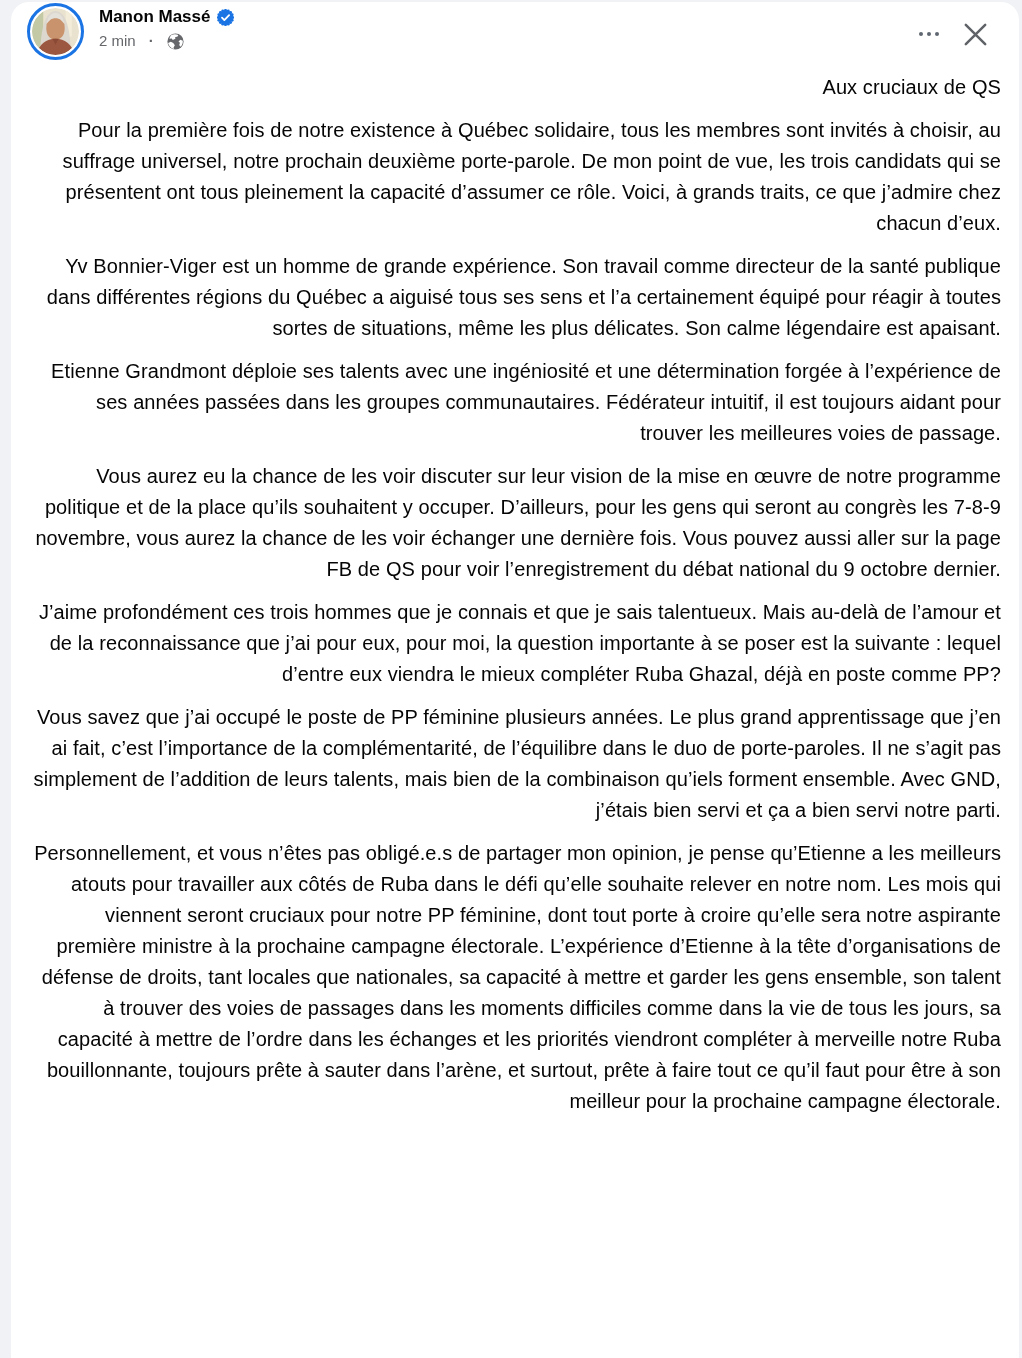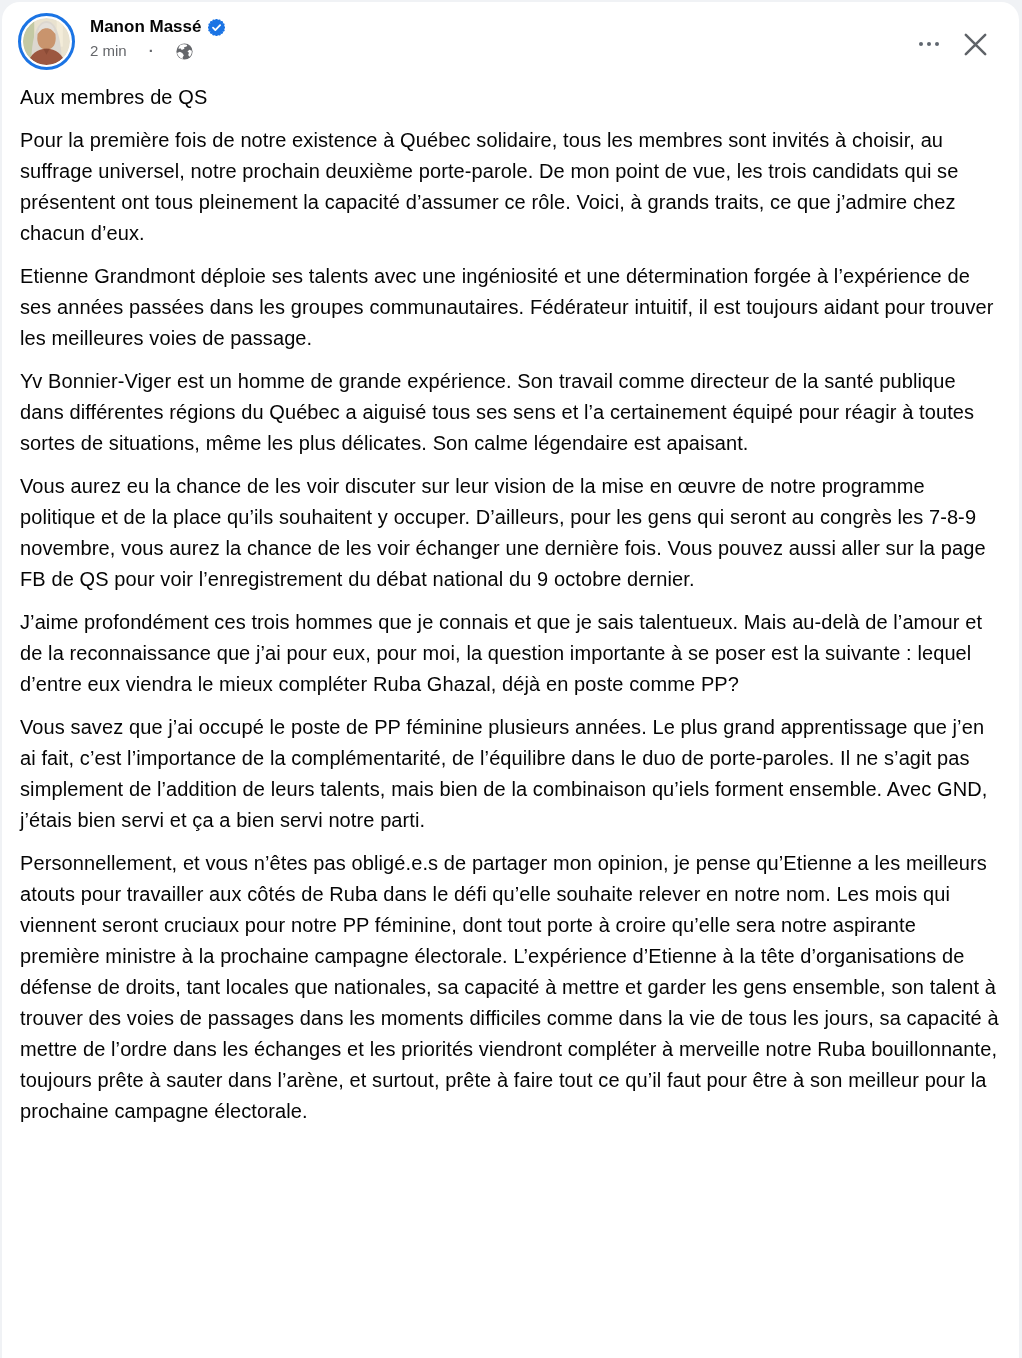--- a/index.html
+++ b/index.html
@@ -6,24 +6,25 @@
   html, body { width: 1022px; }
   body {
     background: #f0f2f5;
     font-family: "Liberation Sans", "DejaVu Sans", sans-serif;
     width: 1022px;
     height: 1358px;
     overflow: hidden;
   }
   .post-card {
     background: #ffffff;
-    margin: 2px 3px 0 2px;
+    margin: 2px 3px 0 11px;
     border-radius: 18px 18px 0 0;
-    padding: 11px 16px 0 16px;
+    padding: 1px 16px 0 16px;
     min-height: 1356px;
+    text-align: right;
   }
   
   .post-header {
     display: flex;
     align-items: flex-start;
     margin-bottom: 12px;
   }
   .avatar-ring {
     width: 57px;
     height: 57px;
@@ -46,21 +47,21 @@
     font-size: 17px;
     font-weight: 700;
     color: #050505;
     line-height: 21px;
     cursor: pointer;
   }
   .verified-badge { display: inline-flex; margin-top: 1px; }
   .meta-row {
     display: flex;
     align-items: center;
-    gap: 22px;
+    gap: 13px;
     margin-top: 4px;
     color: #65676b;
     font-size: 15px;
     line-height: 19px;
   }
   .meta-row .timestamp { cursor: pointer; }
   .meta-row .dot-sep { font-weight: 700; }
   .privacy-icon { display: inline-flex; margin-top: 1px; }
   .header-actions {
     display: flex;
@@ -176,23 +177,23 @@
       <button class="icon-btn" title="">
         <svg width="31" height="31" viewBox="0 0 32 32">
           <path d="M6 6 L26 26 M26 6 L6 26" stroke="#5f6368" stroke-width="2.6" stroke-linecap="round" fill="none"></path>
         </svg>
       </button>
     </div>
 
   </div>
 
   <div class="post-body">
-    <p>Aux membres de QS</p>
+    <p>Aux cruciaux de QS</p>
     <p>Pour la première fois de notre existence à Québec solidaire, tous les membres sont invités à choisir, au suffrage universel, notre prochain deuxième porte-parole. De mon point de vue, les trois candidats qui se présentent ont tous pleinement la capacité d’assumer ce rôle. Voici, à grands traits, ce que j’admire chez chacun d’eux.</p>
+    <p>Yv Bonnier-Viger est un homme de grande expérience. Son travail comme directeur de la santé publique dans différentes régions du Québec a aiguisé tous ses sens et l’a certainement équipé pour réagir à toutes sortes de situations, même les plus délicates. Son calme légendaire est apaisant.</p>
     <p>Etienne Grandmont déploie ses talents avec une ingéniosité et une détermination forgée à l’expérience de ses années passées dans les groupes communautaires. Fédérateur intuitif, il est toujours aidant pour trouver les meilleures voies de passage.</p>
-    <p>Yv Bonnier-Viger est un homme de grande expérience. Son travail comme directeur de la santé publique dans différentes régions du Québec a aiguisé tous ses sens et l’a certainement équipé pour réagir à toutes sortes de situations, même les plus délicates. Son calme légendaire est apaisant.</p>
     <p>Vous aurez eu la chance de les voir discuter sur leur vision de la mise en œuvre de notre programme politique et de la place qu’ils souhaitent y occuper. D’ailleurs, pour les gens qui seront au congrès les 7-8-9 novembre, vous aurez la chance de les voir échanger une dernière fois. Vous pouvez aussi aller sur la page FB de QS pour voir l’enregistrement du débat national du 9 octobre dernier.</p>
     <p>J’aime profondément ces trois hommes que je connais et que je sais talentueux. Mais au-delà de l’amour et de la reconnaissance que j’ai pour eux, pour moi, la question importante à se poser est la suivante : lequel d’entre eux viendra le mieux compléter Ruba Ghazal, déjà en poste comme PP?</p>
     <p>Vous savez que j’ai occupé le poste de PP féminine plusieurs années. Le plus grand apprentissage que j’en ai fait, c’est l’importance de la complémentarité, de l’équilibre dans le duo de porte-paroles. Il ne s’agit pas simplement de l’addition de leurs talents, mais bien de la combinaison qu’iels forment ensemble. Avec GND, j’étais bien servi et ça a bien servi notre parti.</p>
     <p>Personnellement, et vous n’êtes pas obligé.e.s de partager mon opinion, je pense qu’Etienne a les meilleurs atouts pour travailler aux côtés de Ruba dans le défi qu’elle souhaite relever en notre nom. Les mois qui viennent seront cruciaux pour notre PP féminine, dont tout porte à croire qu’elle sera notre aspirante première ministre à la prochaine campagne électorale. L’expérience d’Etienne à la tête d’organisations de défense de droits, tant locales que nationales, sa capacité à mettre et garder les gens ensemble, son talent à trouver des voies de passages dans les moments difficiles comme dans la vie de tous les jours, sa capacité à mettre de l’ordre dans les échanges et les priorités viendront compléter à merveille notre Ruba bouillonnante, toujours prête à sauter dans l’arène, et surtout, prête à faire tout ce qu’il faut pour être à son meilleur pour la prochaine campagne électorale.</p>
   </div>
 
 </div>
 
 </body></html>

